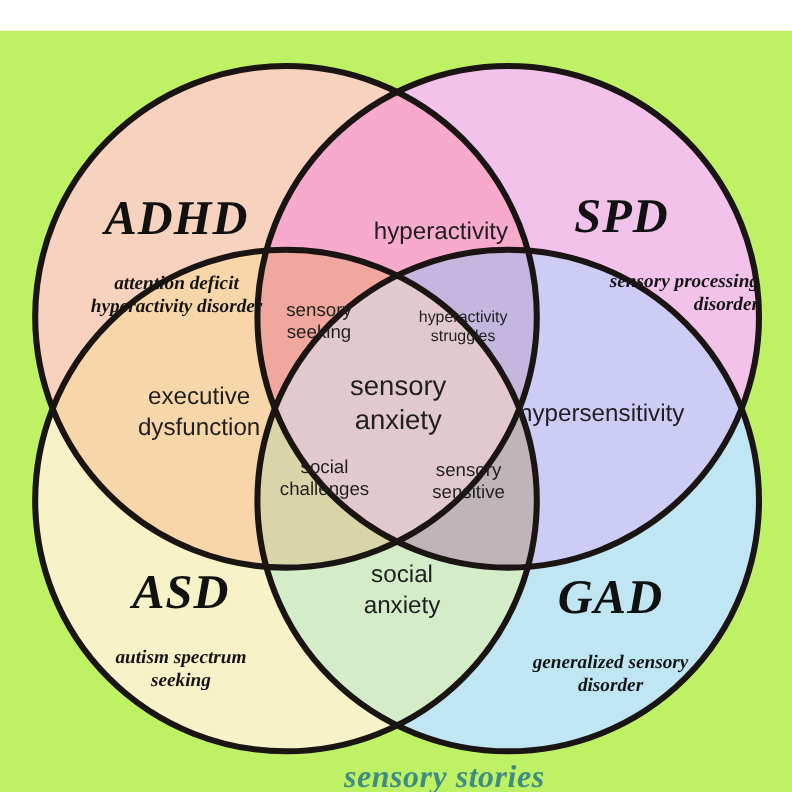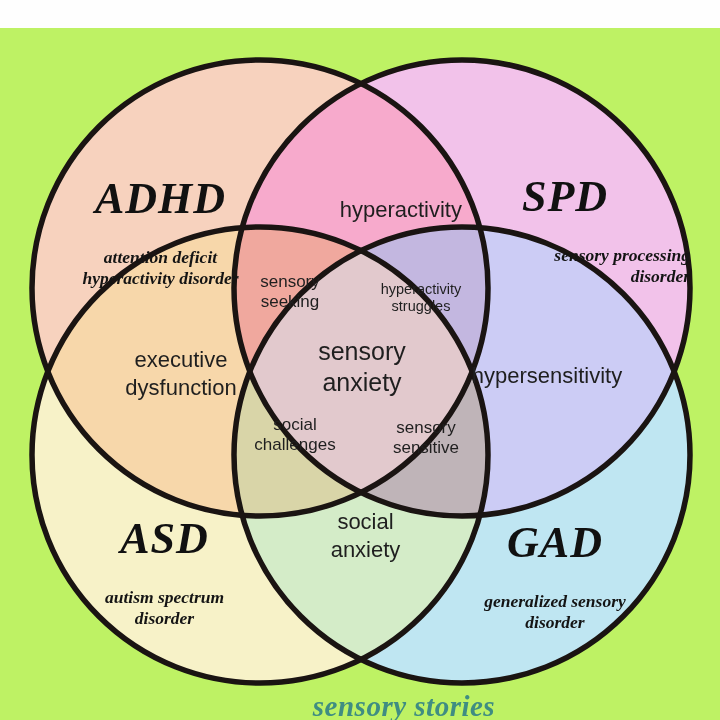--- a/index.html
+++ b/index.html
@@ -178,21 +178,21 @@
 
   <div class="lbl" style="left:440px; top:126px; width:250px;">
     <div class="acronym">SPD</div>
     <div class="subtitle" style="margin-top:6px;text-align:right;">sensory processing
 disorder</div>
   </div>
 
   <div class="lbl" style="left:42px; top:468px; width:245px;">
     <div class="acronym">ASD</div>
     <div class="subtitle" style="margin-top:6px; text-align:center;">autism spectrum
-disorder</div>
+seeking</div>
   </div>
 
   <div class="lbl" style="left:430px; top:472px; width:250px;">
     <div class="acronym">GAD</div>
     <div class="subtitle" style="margin-top:6px;">generalized sensory
 disorder</div>
   </div>
 
   <div class="lbl region" style="left:262px; top:168px; width:200px;text-align:right;">hyperactivity</div>
 

